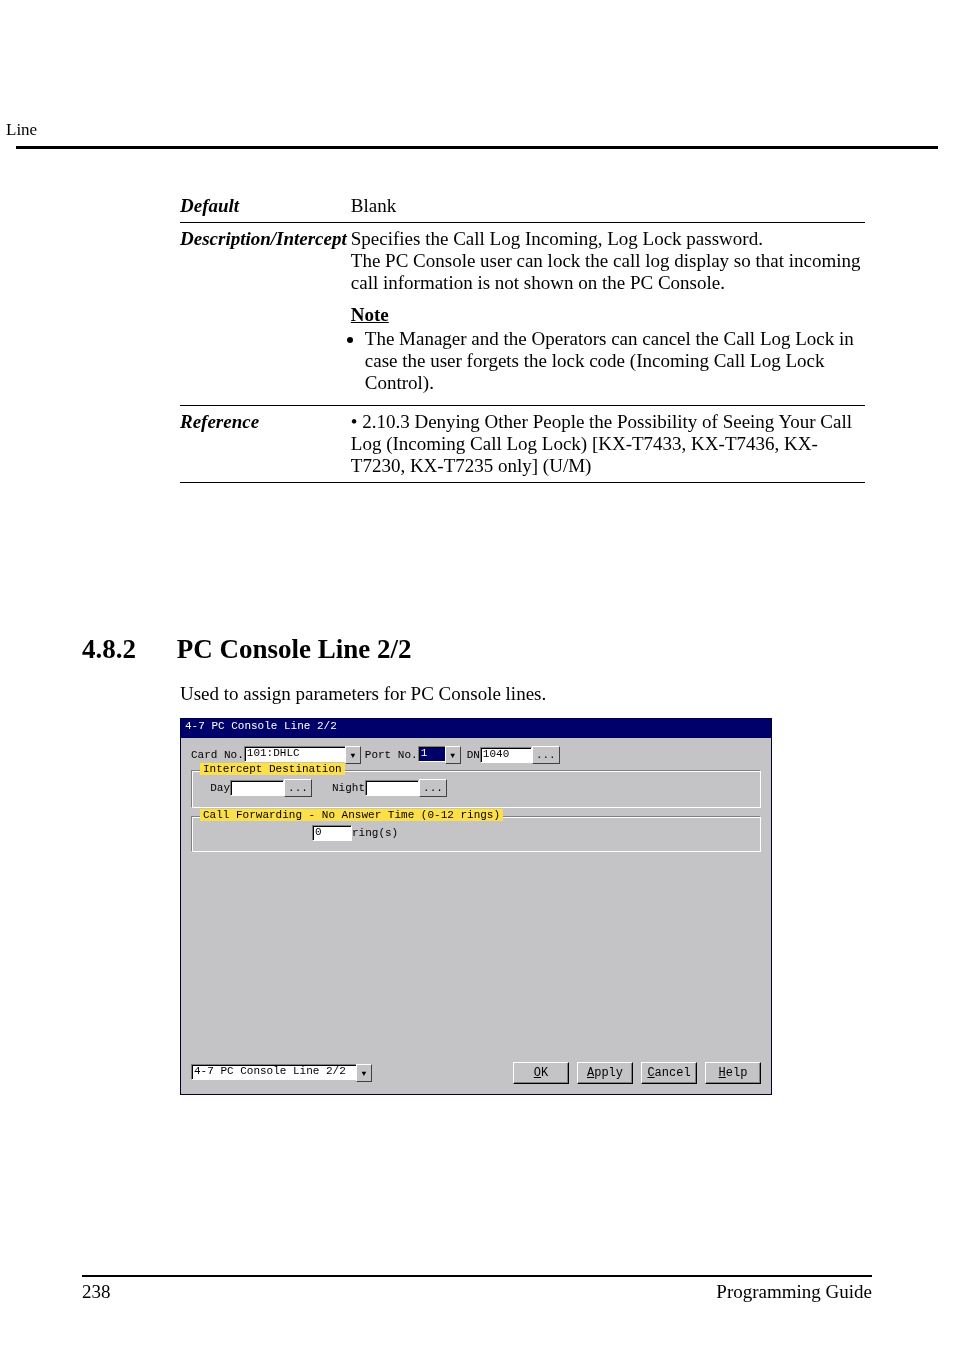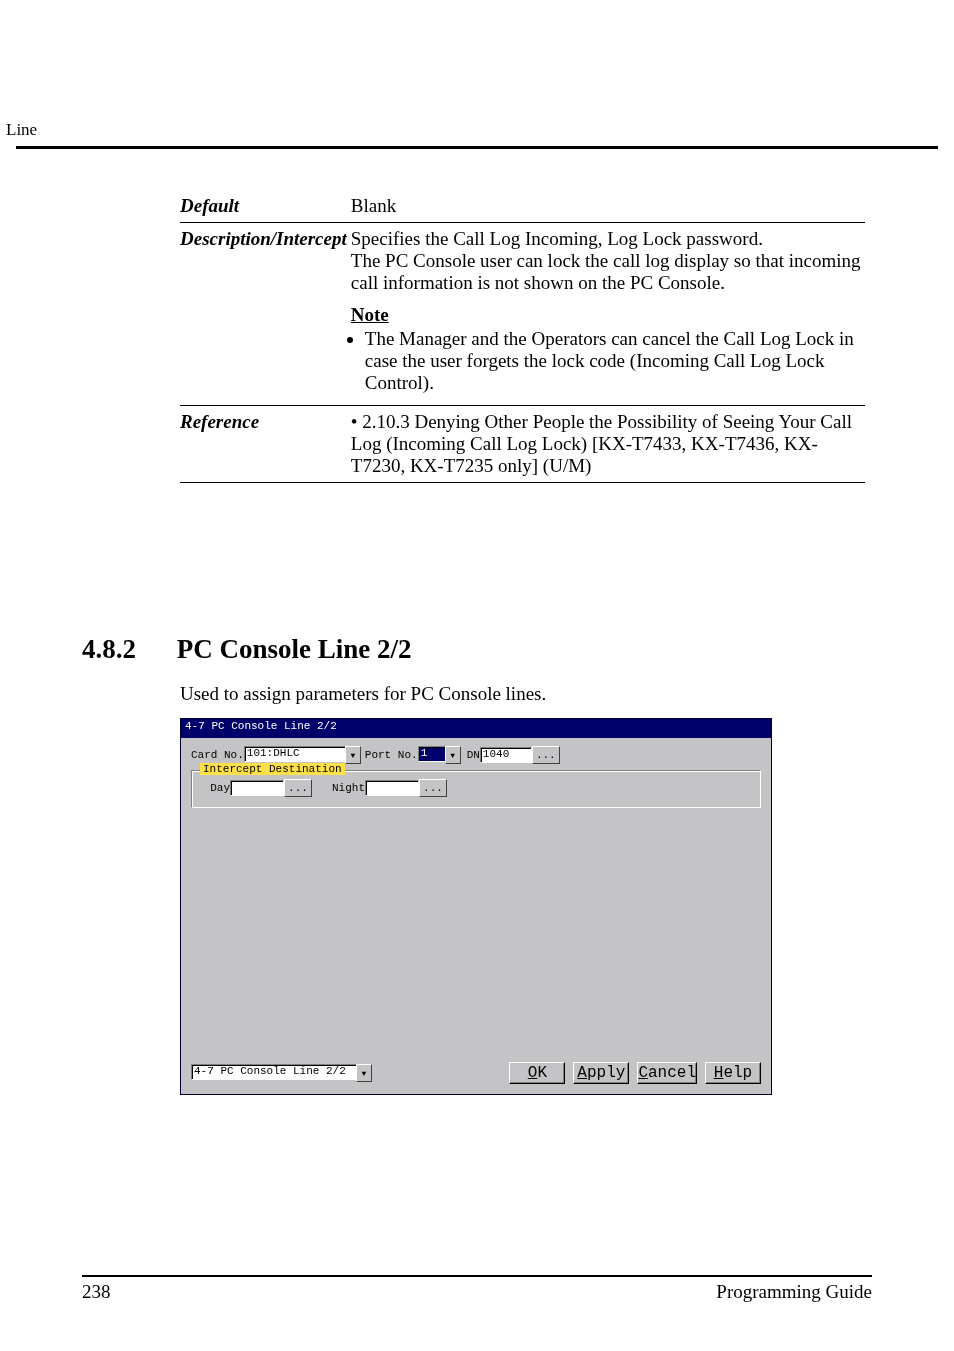--- a/index.html
+++ b/index.html
@@ -45,21 +45,21 @@
         border:1px solid #fff;border-right-color:#404040;border-bottom-color:#404040;
         font-size:11px;display:inline-flex;align-items:center;justify-content:center;}
   .grp{border:1px solid #808080;border-right-color:#fff;border-bottom-color:#fff;
        box-shadow:1px 1px 0 #fff inset;padding:8px 10px 10px 10px;margin:4px 0 8px 0;position:relative;}
   .grp .legend{position:absolute;top:-8px;left:8px;background:#fde047;padding:0 3px;font-size:11px;}
   .bottombar{position:absolute;left:10px;right:10px;bottom:10px;display:flex;align-items:center;gap:8px;}
   .bottombar .sp{flex:1;}
   .wbtn{height:20px;min-width:54px;background:#c4c4c6;
         border:1px solid #fff;border-right-color:#000;border-bottom-color:#000;
         box-shadow:inset -1px -1px 0 #808080;display:inline-flex;
-        align-items:center;justify-content:center;font-size:16px;}
+        align-items:center;justify-content:center;font-size:12px;}
   .wbtn u{text-decoration:underline;}
   .footer{position:absolute;left:82px;right:82px;bottom:48px;}
   .foot-rule{border:0;border-top:2px solid #000;margin:0 0 4px 0;}
   .foot-row{display:flex;justify-content:space-between;font-size:19px;}
 </style>
 </head>
 <body>
 
 <div class="header-area">
   <span class="header-label">Line</span>
@@ -125,20 +125,27 @@
       <div class="rowx" style="margin:0">
         <label style="width:28px;text-align:right">Day</label>
         <span class="tx" style="width:48px"></span>
         <span class="btn3">...</span>
         <label style="margin-left:20px">Night</label>
         <span class="tx" style="width:48px"></span>
         <span class="btn3">...</span>
       </div>
     </div>
 
+    <div class="grp">
+      <span class="legend">Call Forwarding - No Answer Time (0-12 rings)</span>
+      <div class="rowx" style="margin:0;justify-content:flex-start;padding-left:110px">
+        <span class="tx" style="width:34px">0</span>
+        <label>ring(s)</label>
+      </div>
+    </div>
   </div>
 
   <div class="bottombar">
     <span class="dd">
       <span class="tx" style="width:160px">4-7 PC Console Line 2/2</span>
       <span class="ar">▼</span>
     </span>
     <span class="sp"></span>
     <span class="wbtn">
         <span><u>O</u>K</span>

